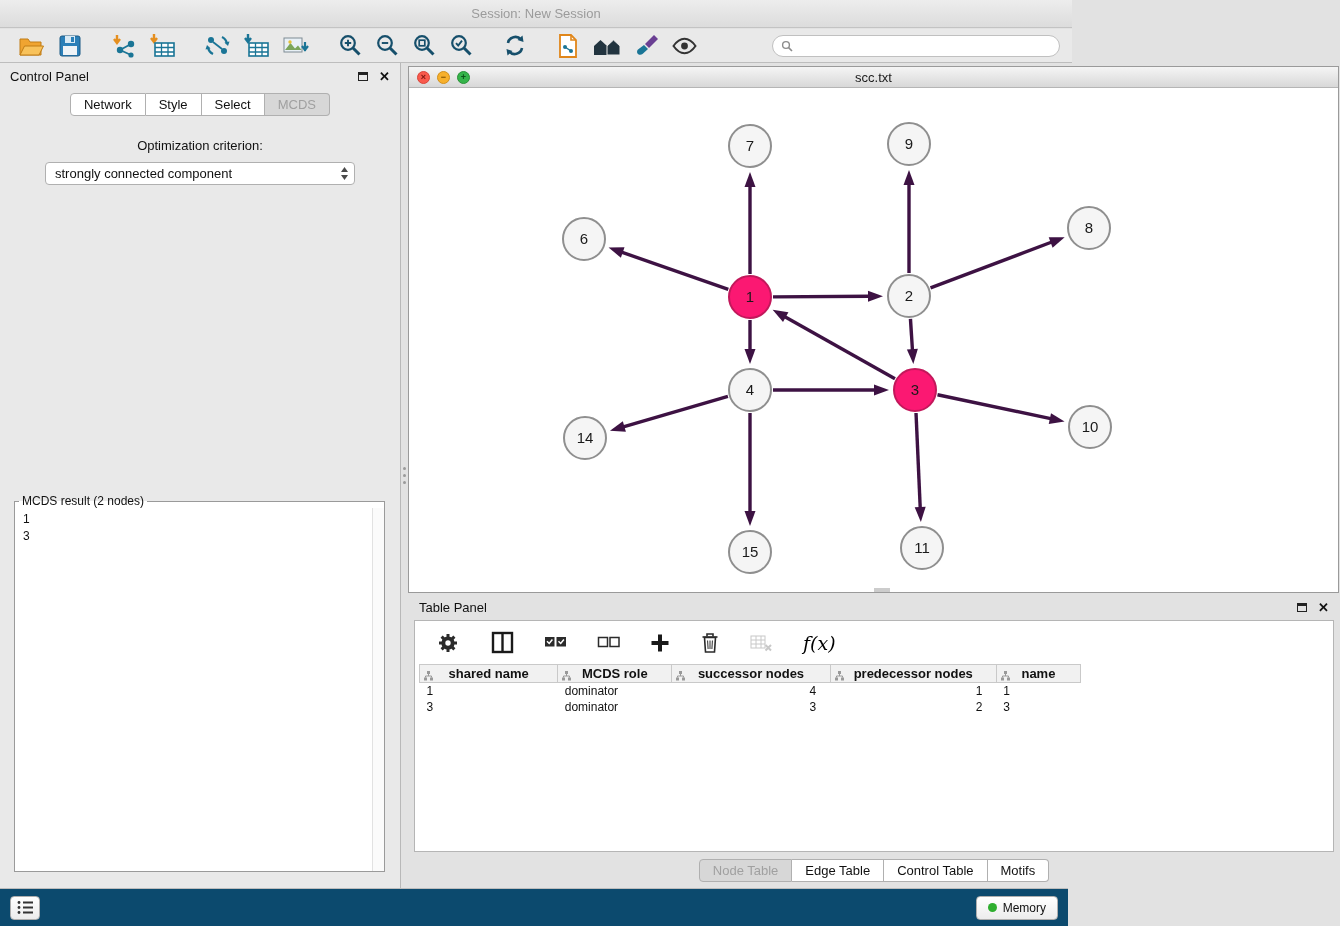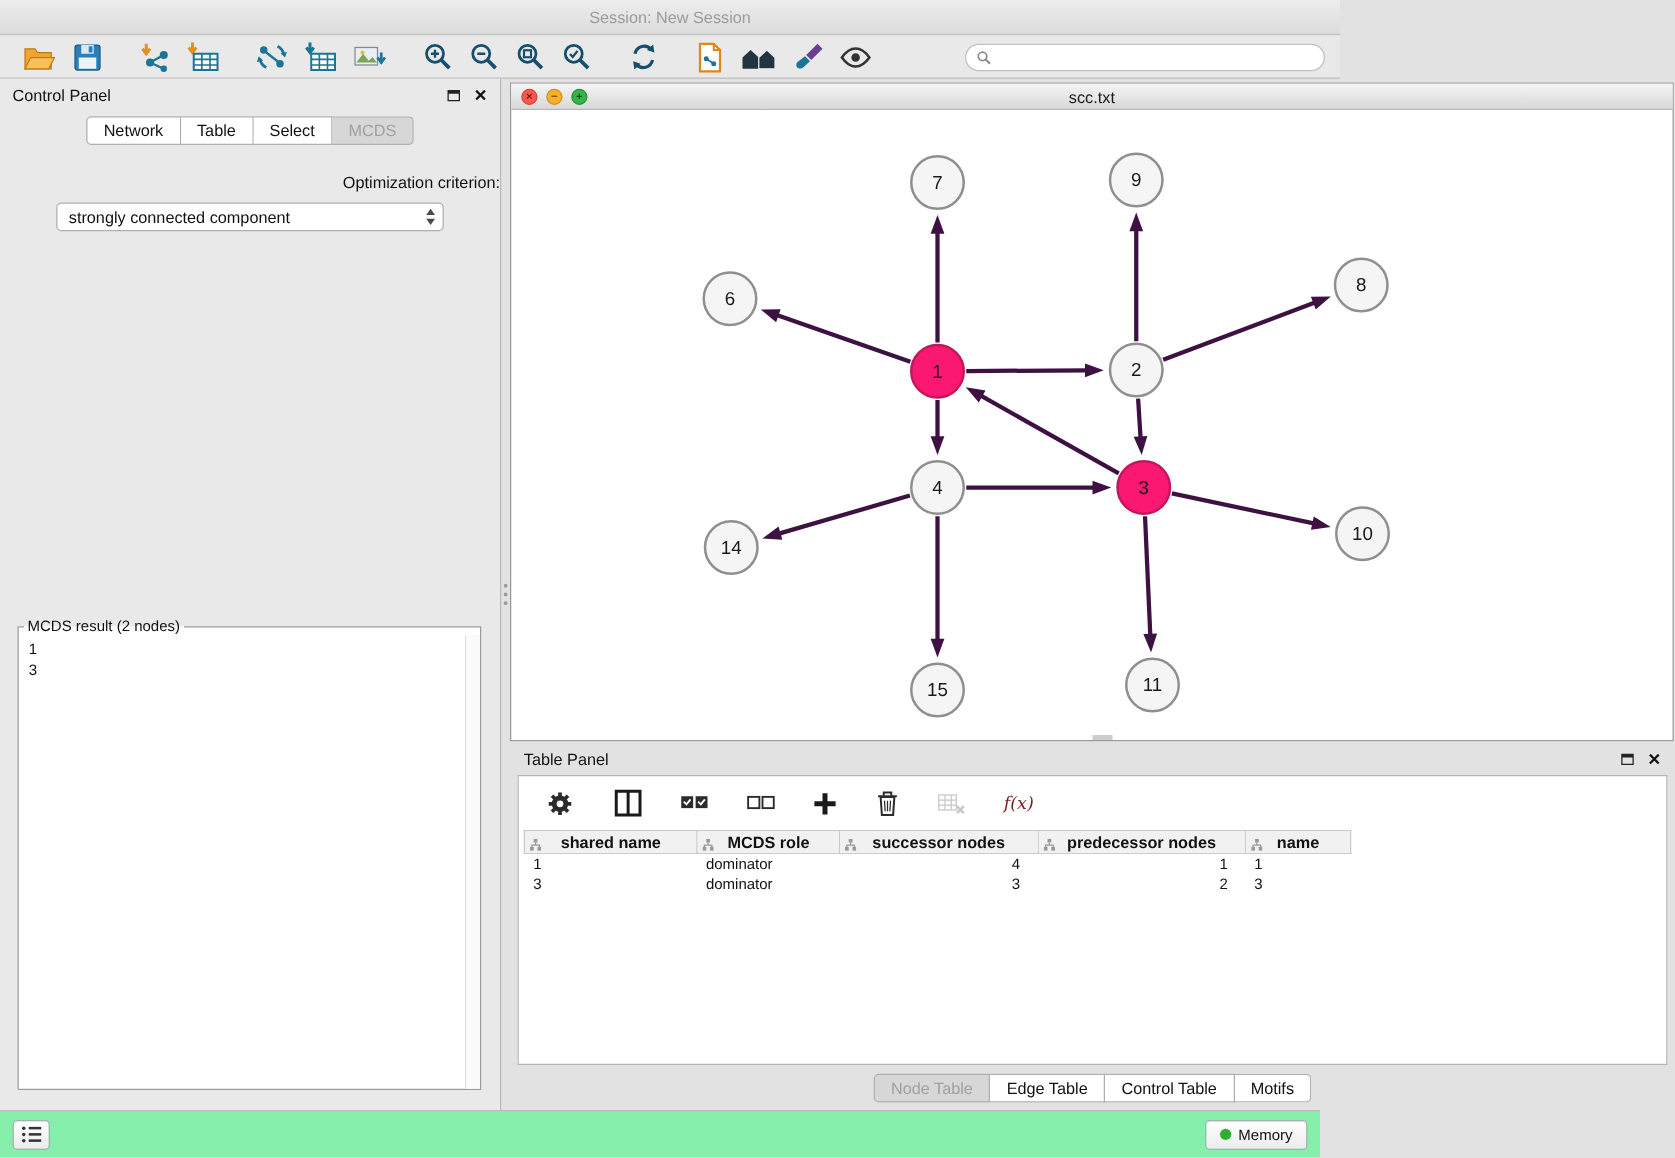--- a/index.html
+++ b/index.html
@@ -31,21 +31,21 @@
   .close-ico { font-size:13px; font-weight:bold; color:#111; }
 
   .seg-group { display:flex; justify-content:center;margin-top:26px; }
   #control-tabs { margin-top:3px; }
   .seg { background:#ffffff; border:1px solid #b0b0b0; border-left:none; padding:3px 13px;
     font-size:13px; color:#111; white-space:nowrap; }
   .seg:first-child { border-left:1px solid #b0b0b0; border-radius:4px 0 0 4px; }
   .seg:last-child { border-radius:0 4px 4px 0; }
   .seg.active { background:#d7d7d7; color:#a0a0a0; }
 
-  .opt-label { text-align:right; font-size:13px; margin-top:22px; color:#111; }
+  .opt-label { text-align:center; font-size:13px; margin-top:22px; color:#111; }
   .dropdown { width:310px; height:23px; margin:9px auto 0; background:#fff;
     border:1px solid #b0b0b0; border-radius:4px; display:flex; align-items:center;
     padding:0 5px 0 9px; font-size:13px; color:#111; }
   .dropdown .val { flex:1; }
   .btn-row { display:flex; justify-content:center; gap:13px; margin-top:12px; }
   .btn { background:linear-gradient(#ffffff,#f1f1f1); border:1px solid #adadad; border-radius:4px;
     font-size:13px; padding:3px 14px; font-family:inherit; color:#111; }
 
   .result-box { position:absolute; left:14px; right:15px; top:431px; bottom:16px;
     background:#fff; border:1px solid #9a9a9a; }
@@ -73,32 +73,32 @@
   .net-canvas { position:absolute; left:0; top:21px; right:0; bottom:0; }
   #graph-svg { width:100%; height:100%; display:block; }
   .hthumb { position:absolute; left:50%; bottom:0; width:16px; height:4px; background:#cccccc; }
 
   
   .table-panel { position:absolute; left:408px; top:595px; width:932px; bottom:38px; }
   .tp-header { height:25px; display:flex; align-items:center; padding:0 11px; font-size:13px; color:#111; }
   .tp-content { position:absolute; left:6px; right:6px; top:25px; bottom:36px;
     background:#fff; border:1px solid #b5b5b5; overflow:hidden; }
   .tp-toolbar { height:43px; display:flex; align-items:center; padding-left:14px; gap:18px; }
-  .fx { font-family:"DejaVu Serif", serif; font-style:italic; font-size:14px; color:#7f1d1d; }
+  .fx { font-family:"DejaVu Serif", serif; font-style:italic; font-size:19px; color:#000000; }
   .node-table { border-collapse:collapse; table-layout:fixed; margin-left:4px; width:662px; }
   .node-table th { background:#f1f1f1; border:1px solid #c9c9c9; font-weight:bold;
     height:18px; position:relative; font-size:13px; color:#111; }
   .tree-ico { position:absolute; left:4px; top:4px; }
   .node-table td { height:16px; padding:0 7px; font-size:12px; color:#111; overflow:hidden; white-space:nowrap; }
   .node-table td:nth-child(3), .node-table td:nth-child(4) { text-align:right; padding-right:14px; }
   .tp-tabs { position:absolute; left:0; right:0; bottom:0; height:36px;
     display:flex; align-items:center; justify-content:center; }
 
   
-  .statusbar { position:absolute; left:0; right:16px; bottom:0; height:38px; background:#86efac;
+  .statusbar { position:absolute; left:0; right:4px; bottom:0; height:38px; background:#0c4a6e;
     border-top:1px solid #bdbdbd; display:flex; align-items:center; padding:0 10px; }
   .list-btn { width:30px; height:24px; background:linear-gradient(#fff,#ececec);
     border:1px solid #aeaeae; border-radius:4px; display:flex; align-items:center; justify-content:center; }
   .memory-btn { margin-left:auto; height:24px; background:linear-gradient(#fff,#ececec);
     border:1px solid #aeaeae; border-radius:4px; display:flex; align-items:center; gap:6px;
     padding:0 11px; font-size:12px; color:#111; font-family:inherit; }
   .mem-dot { width:9px; height:9px; border-radius:50%; background:#2fae2f; }
 </style>
 </head>
 <body>
@@ -246,21 +246,21 @@
 
   <div class="control-panel">
     <div class="panel-header">
       <span>Control Panel</span>
       <span class="ph-spacer"></span>
       <span class="float-ico"></span>
       <span class="close-ico">✕</span>
     </div>
     <div class="seg-group" id="control-tabs">
         <span class="seg">Network</span>
-        <span class="seg">Table</span>
+        <span class="seg">Style</span>
         <span class="seg">Select</span>
         <span class="seg active">MCDS</span>
       </div>
     <div class="opt-label">Optimization criterion:</div>
     <div class="dropdown">
       <span class="val">strongly connected component</span>
       <svg width="9" height="15" viewBox="0 0 9 15">
         <polygon points="4.5,1 8,6 1,6" fill="#4a4a4a"></polygon>
         <polygon points="4.5,14 1,9 8,9" fill="#4a4a4a"></polygon>
       </svg>

